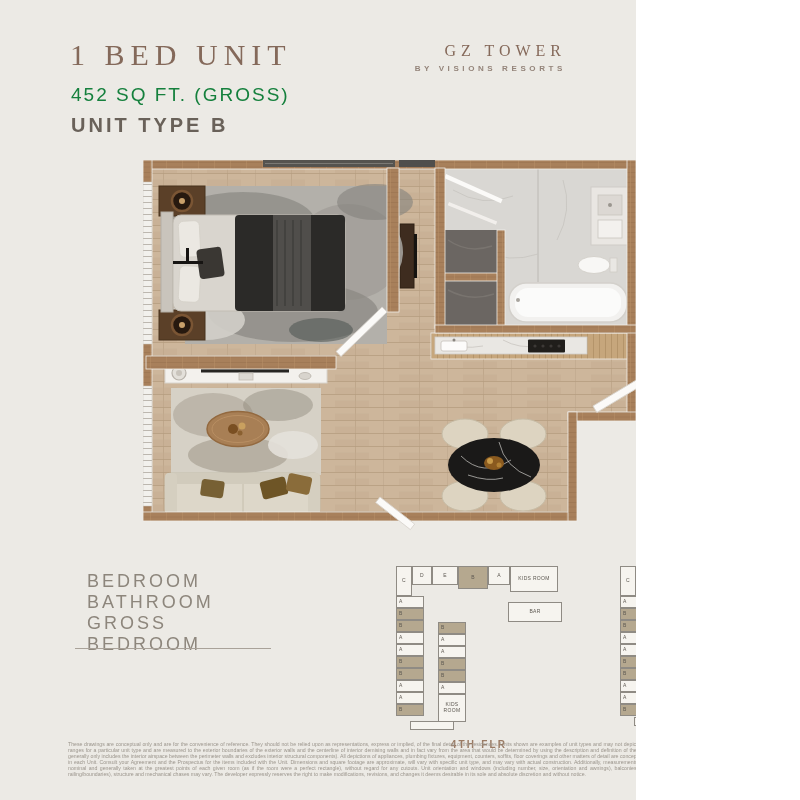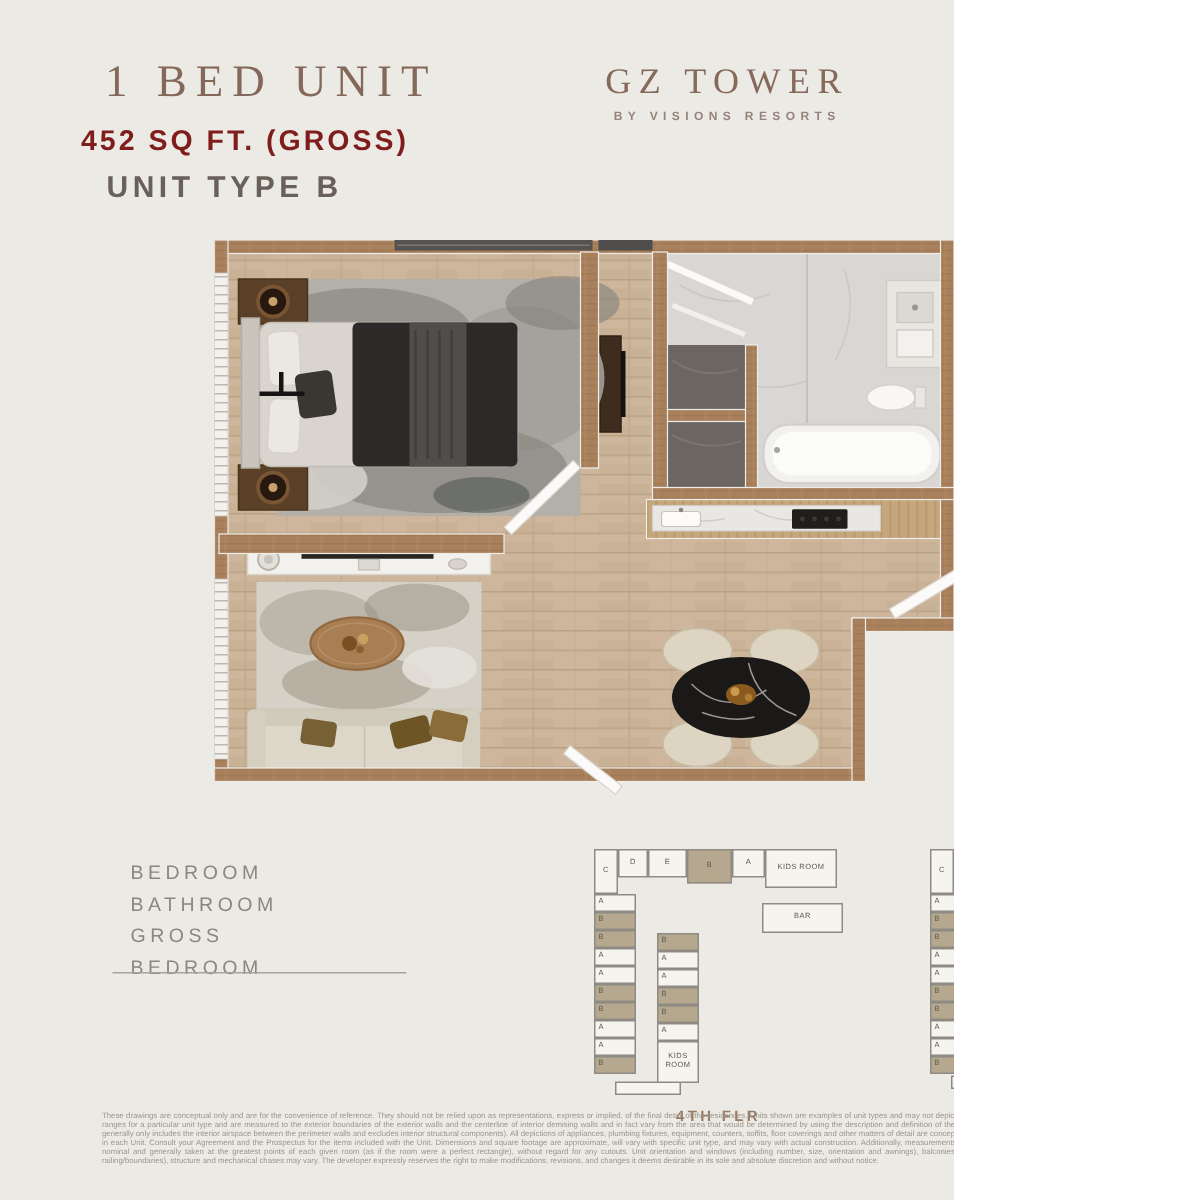--- a/index.html
+++ b/index.html
@@ -1,33 +1,33 @@
 <!DOCTYPE html>
 <html><head>
 <meta charset="utf-8">
 <style>
   html,body{margin:0;padding:0;}
   .page{position:relative;width:636px;height:800px;background:#eceae5;overflow:hidden;
         font-family:"Liberation Sans",sans-serif;}
   
   .title{position:absolute;left:70px;top:38px;font-family:"Liberation Serif",serif;
          font-size:30px;letter-spacing:6px;color:#84695a;font-weight:400;}
-  .sqft{position:absolute;left:54px;top:84px;font-size:19px;letter-spacing:2px;
-        color:#7f1d1d;font-weight:700;}
+  .sqft{position:absolute;left:71px;top:84px;font-size:19px;letter-spacing:2px;
+        color:#15803d;font-weight:400;}
   .unit-type{position:absolute;left:71px;top:114px;font-size:20px;letter-spacing:3px;
         color:#696159;font-weight:600;}
   .brand{position:absolute;right:70px;top:42px;text-align:right;}
-  .brand-name{font-family:"Liberation Serif",serif;font-size:24px;letter-spacing:5px;
+  .brand-name{font-family:"Liberation Serif",serif;font-size:16px;letter-spacing:5px;
         color:#85695a;text-align:right;}
   .brand-tag{margin-top:4px;font-size:8px;letter-spacing:3.6px;color:#94847a;font-weight:600;text-align:center;}
   
   .plan{position:absolute;left:143px;top:160px;width:515px;height:385px;}
   
   .legend{position:absolute;left:87px;top:571px;}
-  .legend div{font-size:13px;letter-spacing:3px;color:#8d867c;line-height:21px;font-weight:500;}
+  .legend div{font-size:18px;letter-spacing:3px;color:#8d867c;line-height:21px;font-weight:500;}
   .legend-rule{position:absolute;left:75px;top:648px;width:196px;border-top:1px solid #a9a299;}
   
   .kp{position:absolute;width:166px;padding-left:24px;}
   .kp1{left:372px;top:566px;}
   .kp2{left:596px;top:566px;}
   .kp-top{display:flex;align-items:flex-start;}
   .kp-body{display:flex;align-items:flex-start;}
   .kp-col{display:flex;flex-direction:column;width:28px;}
   .kp-corridor{width:14px;}
   .kp-col-r{margin-top:0;}

